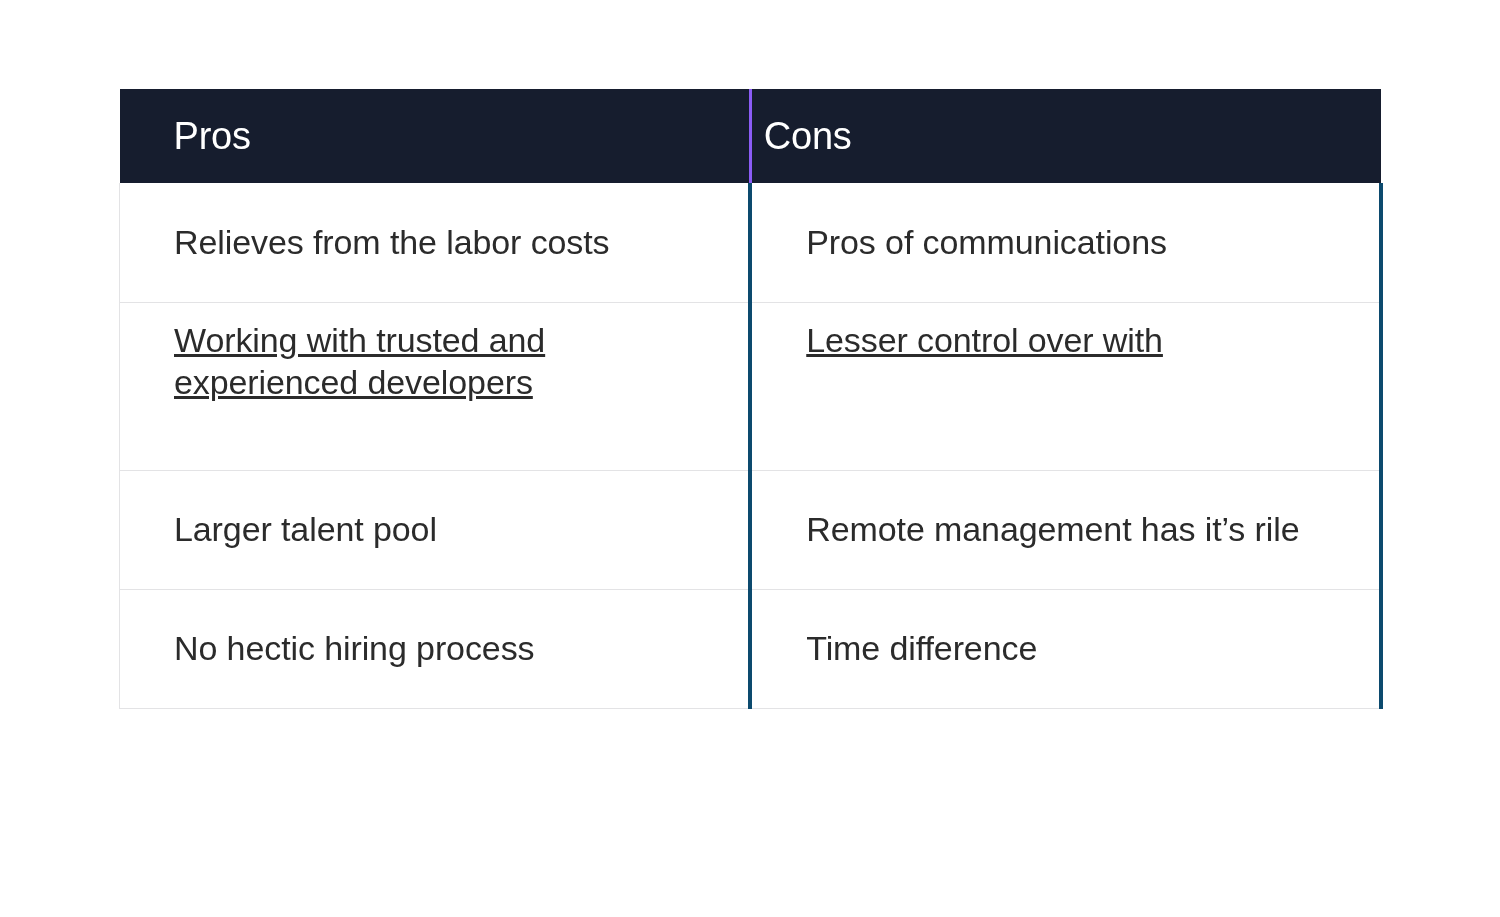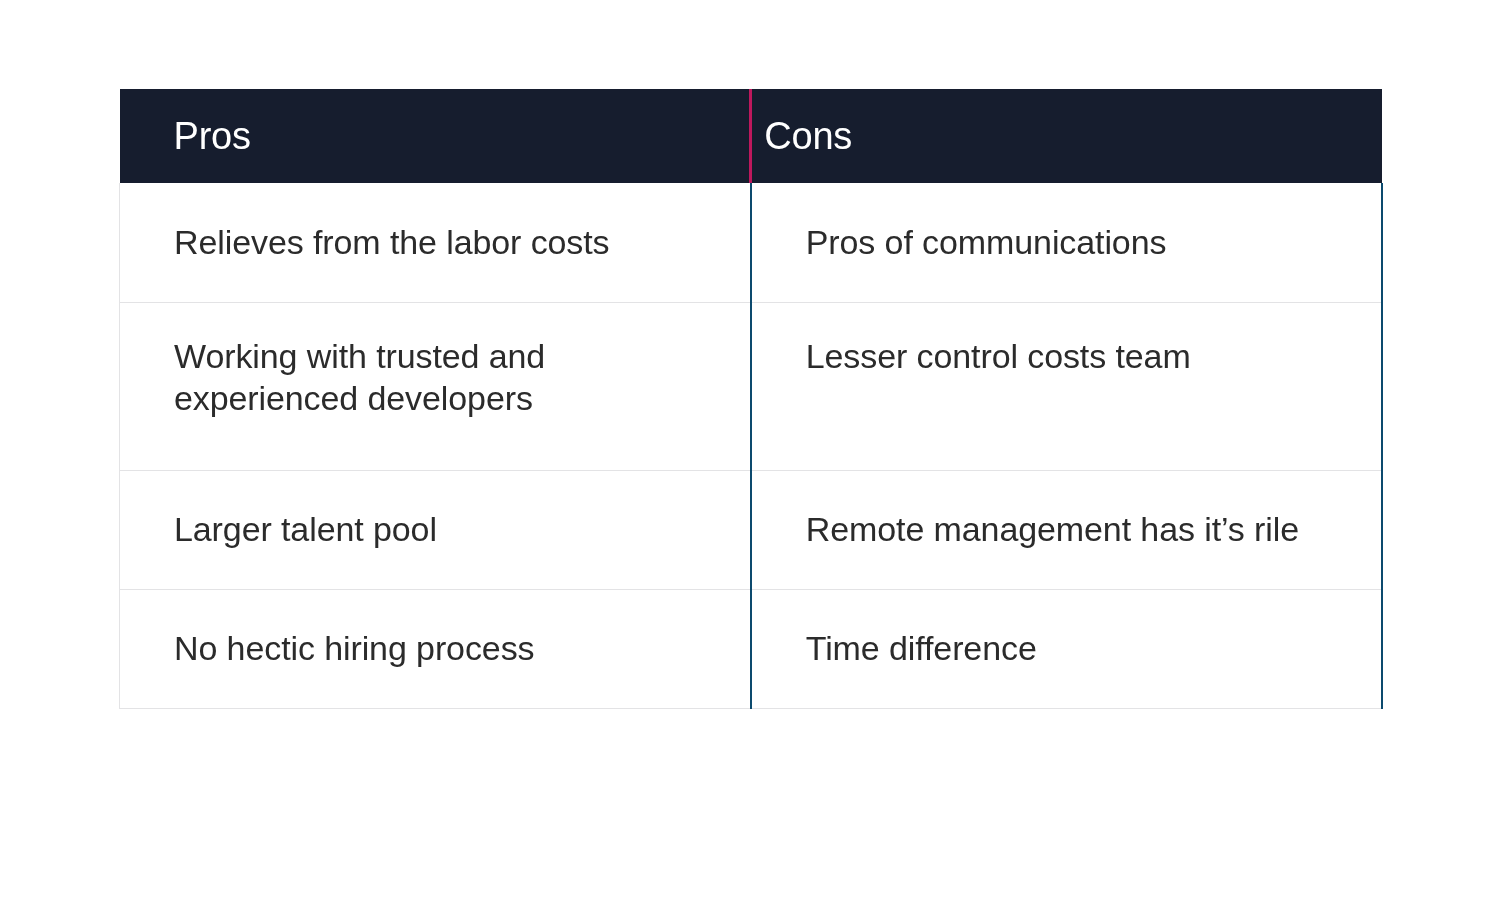--- a/index.html
+++ b/index.html
@@ -42,46 +42,47 @@
     font-size: 38px;
     font-weight: 400;
     letter-spacing: -0.2px;
     text-align: left;
     vertical-align: middle;
     padding: 0 0 0 54px;
     border: none;
     box-sizing: border-box;
   }
   .table-header-cell.col-right {
-    border-left: 3px solid #be185d;
+    border-left: 3px solid #8b5cf6;
     padding-left: 12px;
   }
 
   
   .table-body-cell {
     background: #ffffff;
     color: #2b2b2b;
     font-size: 34px;
     font-weight: 400;
     line-height: 1.26;
     letter-spacing: -0.1px;
     text-align: left;
     vertical-align: middle;
     padding: 0 30px 0 54px;
-    border-right: 2px solid #0c4a6e;
+    border-right: 4px solid #0c4a6e;
     border-bottom: 1px solid #e3e3e5;
     box-sizing: border-box;
   }
   .table-body-cell.col-left {
     border-left: 1px solid #e3e3e5;
   }
   
   .row-tall .table-body-cell {
     vertical-align: top;
-    padding-top: 32px;
+    padding-top: 16px;
+    text-decoration: underline;
   }
 
   .row-h-standard { height: 119px; }
   .row-h-tall     { height: 168px; }
 
   .cell-text {
     display: block;
     white-space: pre-line;
   }
 </style>
@@ -110,21 +111,21 @@
         </td>
       </tr>
 
 
       <tr class="row-h-tall row-tall">
         <td class="table-body-cell col-left">
           <span class="cell-text">Working with trusted and
 experienced developers</span>
         </td>
         <td class="table-body-cell col-right">
-          <span class="cell-text">Lesser control costs team</span>
+          <span class="cell-text">Lesser control over with</span>
         </td>
       </tr>
 
       <tr class="row-h-standard">
         <td class="table-body-cell col-left">
           <span class="cell-text">Larger talent pool</span>
         </td>
         <td class="table-body-cell col-right">
           <span class="cell-text">Remote management has it’s rile</span>
         </td>

